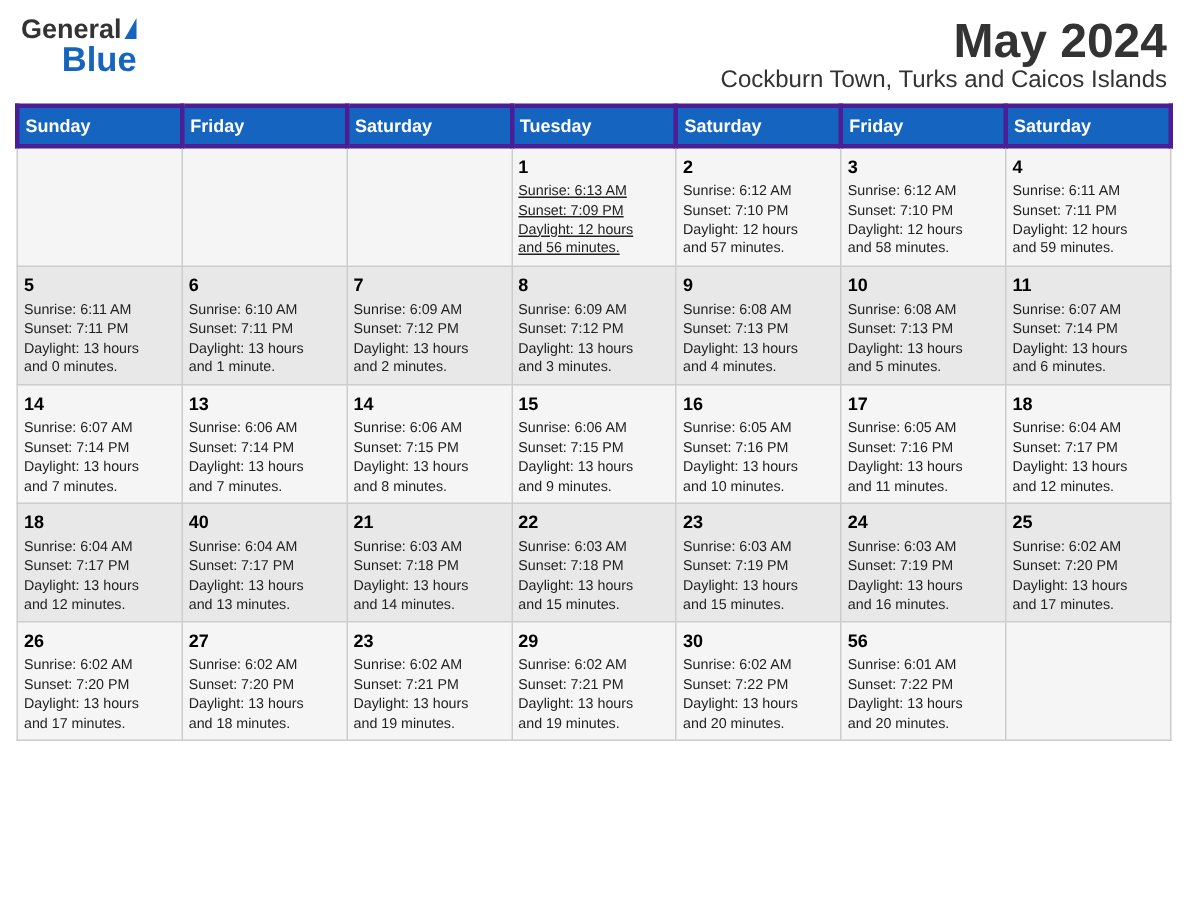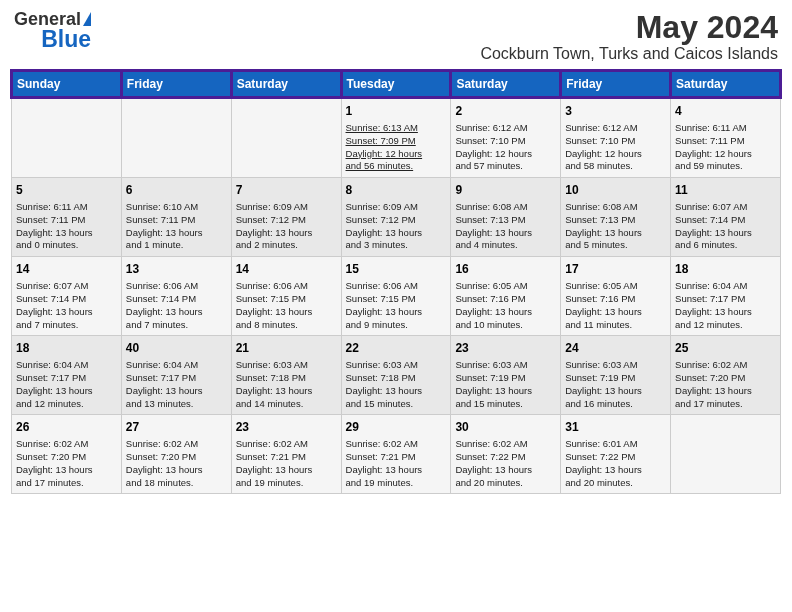--- a/index.html
+++ b/index.html
@@ -350,21 +350,21 @@
 and 19 minutes.</div>
         </td>
         <td>
           <span class="day-number">30</span>
           <div class="day-info" style="white-space: pre-line;">Sunrise: 6:02 AM
 Sunset: 7:22 PM
 Daylight: 13 hours
 and 20 minutes.</div>
         </td>
         <td>
-          <span class="day-number">31</span>
+          <span class="day-number">56</span>
           <div class="day-info" style="white-space: pre-line;">Sunrise: 6:01 AM
 Sunset: 7:22 PM
 Daylight: 13 hours
 and 20 minutes.</div>
         </td>
         <td class="empty-cell"></td>
       </tr>
     </tbody>
 </table>
 

